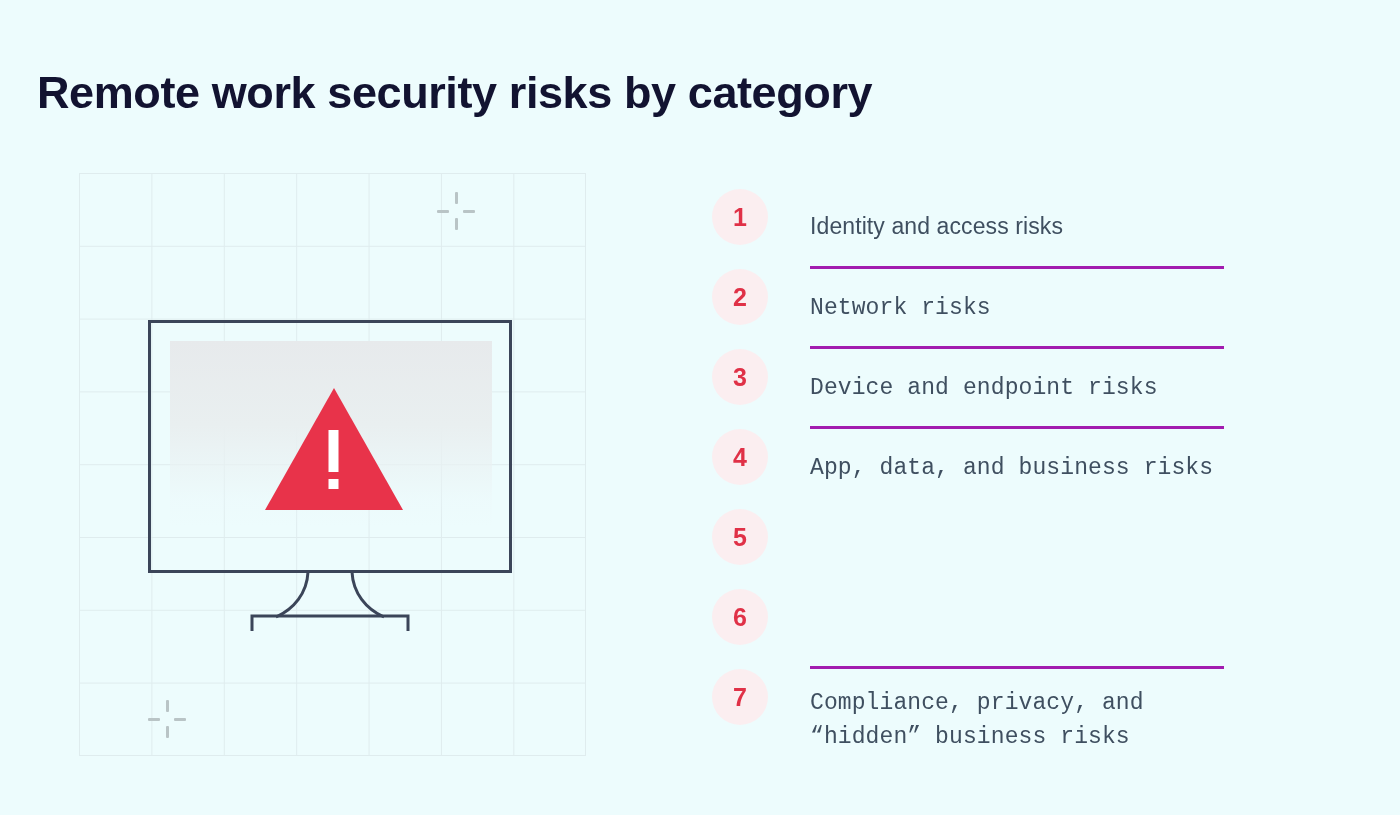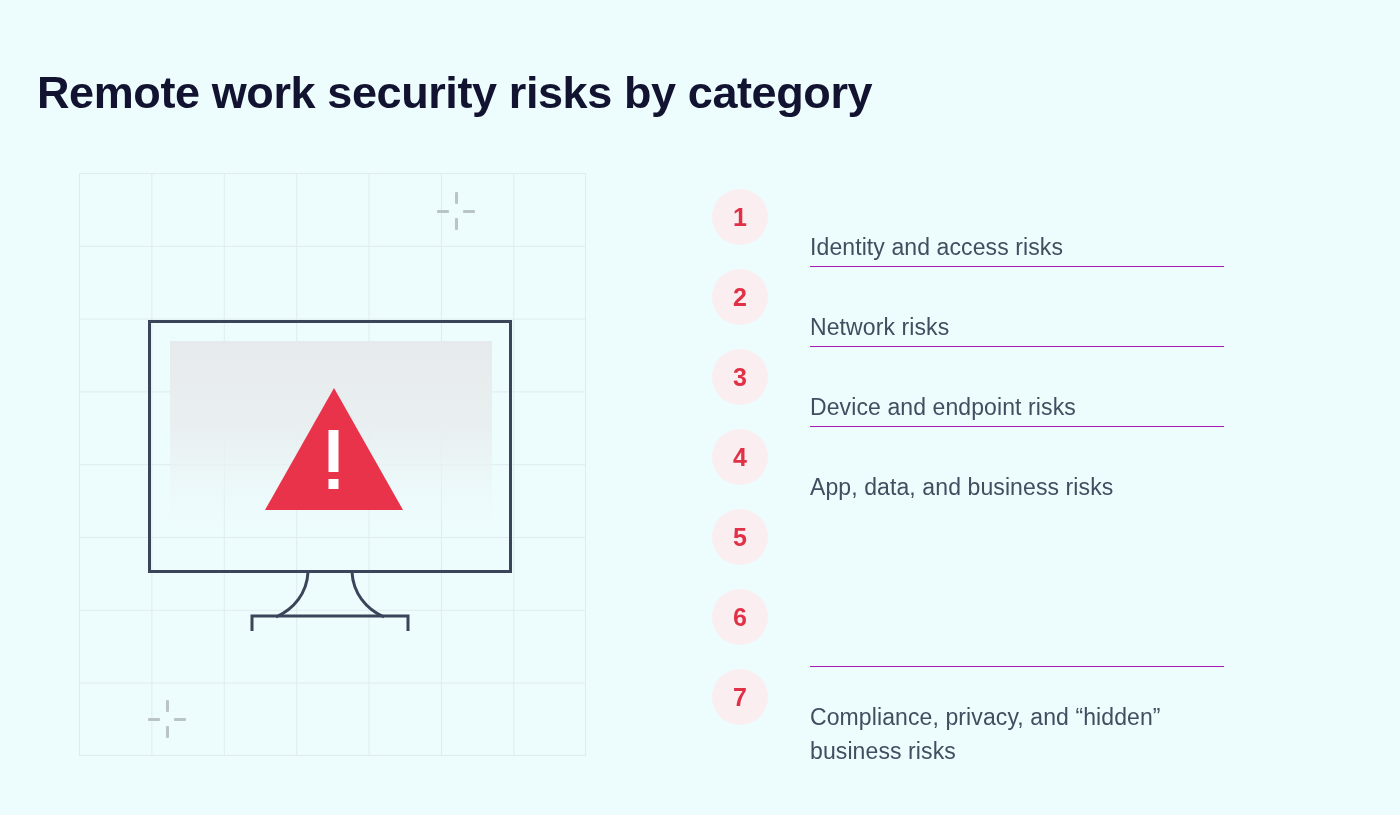--- a/index.html
+++ b/index.html
@@ -138,25 +138,26 @@
     font-weight: 600;
     display: flex;
     align-items: center;
     justify-content: center;
     margin-top: 3px;
   }
   .risk-body {
     flex: 1 1 auto;
     align-self: stretch;
     display: flex;
-    align-items: flex-end;
+    align-items: center;
     box-sizing: border-box;
   }
   .risk-item:not(:first-child) .risk-body {
-    border-top: 1px solid #a21caf;
+    border-top: 3px solid #a21caf;
+    font-family: Liberation Mono, monospace;
   }
   .risk-label {
     font-size: 23px;
     line-height: 34px;
     color: #3f4f60;
     font-weight: 400;
     letter-spacing: 0.1px;
     padding: 2px 0;
   }
   .risk-item-7 { min-height: 104px; }

